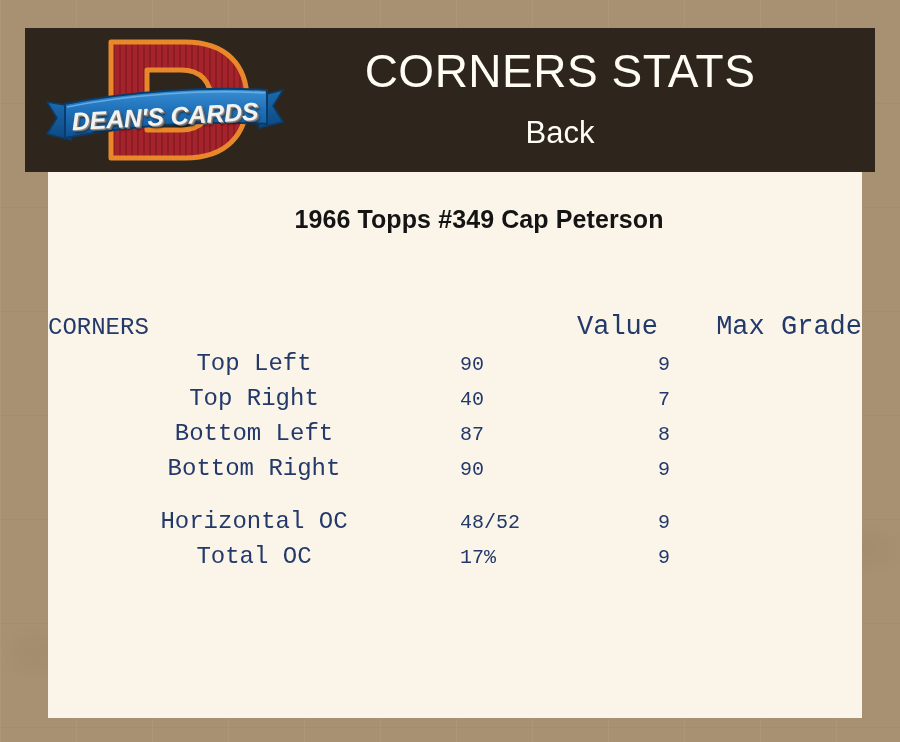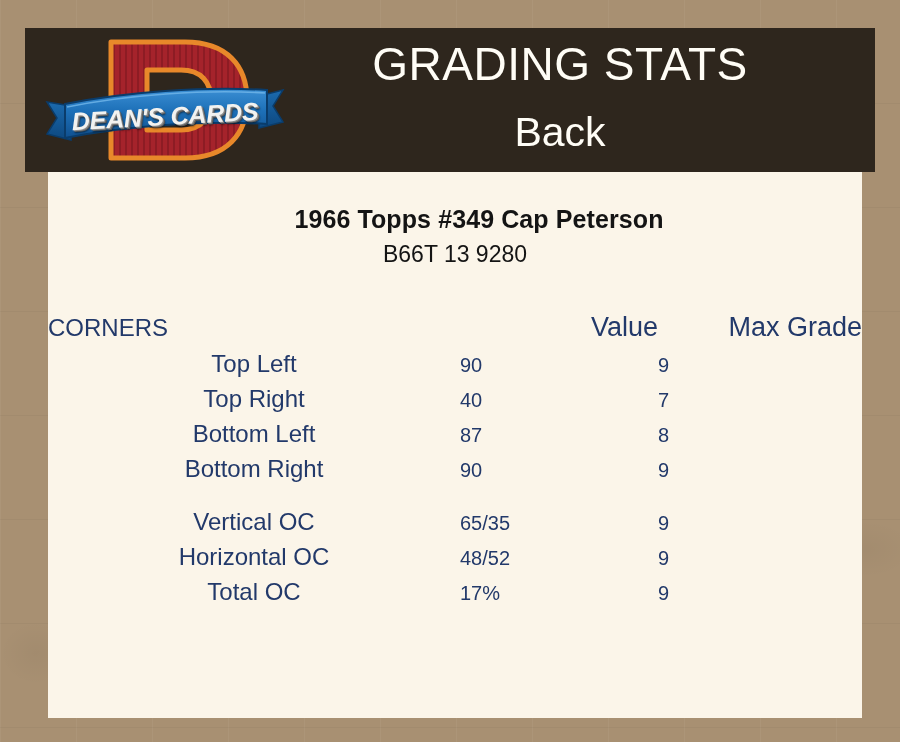--- a/index.html
+++ b/index.html
@@ -121,21 +121,21 @@
     padding-right: 50px;
     color: #fffdf6;
   }
   #header-title {
     font-size: 46px;
     font-weight: normal;
     line-height: 1.04;
     letter-spacing: 0.5px;
   }
   #header-subtitle {
-    font-size: 41px;
+    font-size: 31px;
     font-weight: normal;
     line-height: 1.25;
     margin-top: 18px;
   }
 
   
   #card-info {
     position: absolute;
     left: 48px;
     top: 205px;
@@ -155,20 +155,21 @@
     margin-top: 7px;
   }
 
   
   #stats {
     position: absolute;
     left: 48px;
     top: 312px;
     width: 814px;
     color: #22396a;
+    font-family: Liberation Mono, monospace;
   }
   .stats-table {
     width: 100%;
     border-collapse: collapse;
     table-layout: fixed;
   }
   .stats-table col.c-label { width: 412px; }
   .stats-table col.c-value { width: 198px; }
   .stats-table col.c-grade { width: 204px; }
 
@@ -249,28 +250,27 @@
           <path d="M238 6 L214 12 L214 44 L238 38 L228 22 Z" fill="url(#tailGrad)" stroke="#0a3c6b" stroke-width="1.5"></path>
 
           <path d="M20 20 C80 8 160 2 222 6 L222 40 C160 36 80 42 20 54 Z" fill="url(#ribGrad)" stroke="#0a3c6b" stroke-width="2"></path>
           <path d="M22 23 C82 11 160 5 220 9" fill="none" stroke="#6fb4e8" stroke-width="1.6" opacity="0.85"></path>
         </svg>
         <div class="ribbon-text">DEAN'S CARDS</div>
       </div>
     </div>
 
     <div id="header-titles">
-      <div id="header-title">GRADING STATS</div>
+      <div id="header-title">CORNERS STATS</div>
       <div id="header-subtitle">Back</div>
     </div>
   </div>
 
   <div id="card-info">
     <div id="card-title">1966 Topps #349 Cap Peterson</div>
-    <div id="card-code">B66T 13 9280</div>
   </div>
 
   <div id="stats">
     <table class="stats-table">
       <colgroup>
         <col class="c-label">
           <col class="c-value">
           <col class="c-grade">
       </colgroup>
       <tbody id="stats-body">
@@ -298,25 +298,20 @@
             <td class="row-label">Bottom Right</td>
             <td class="row-value">90</td>
             <td class="row-grade">9</td>
           </tr>
           <tr class="spacer-row">
             <td></td>
             <td></td>
             <td></td>
           </tr>
           <tr>
-            <td class="row-label">Vertical OC</td>
-            <td class="row-value">65/35</td>
-            <td class="row-grade">9</td>
-          </tr>
-          <tr>
             <td class="row-label">Horizontal OC</td>
             <td class="row-value">48/52</td>
             <td class="row-grade">9</td>
           </tr>
           <tr>
             <td class="row-label">Total OC</td>
             <td class="row-value">17%</td>
             <td class="row-grade">9</td>
           </tr>
         </tbody>

